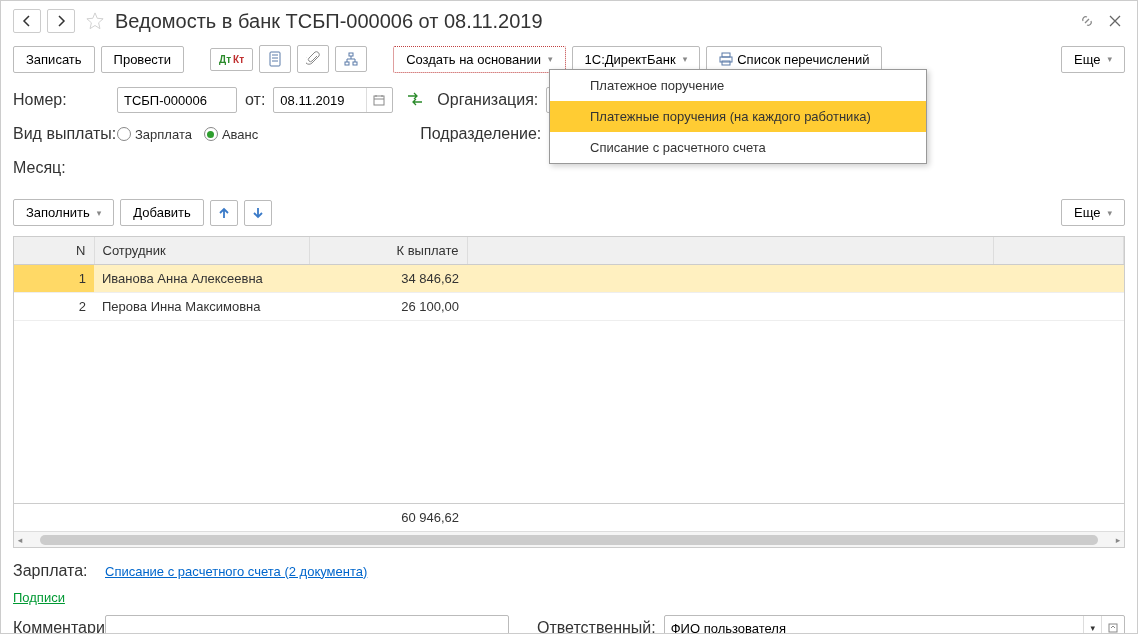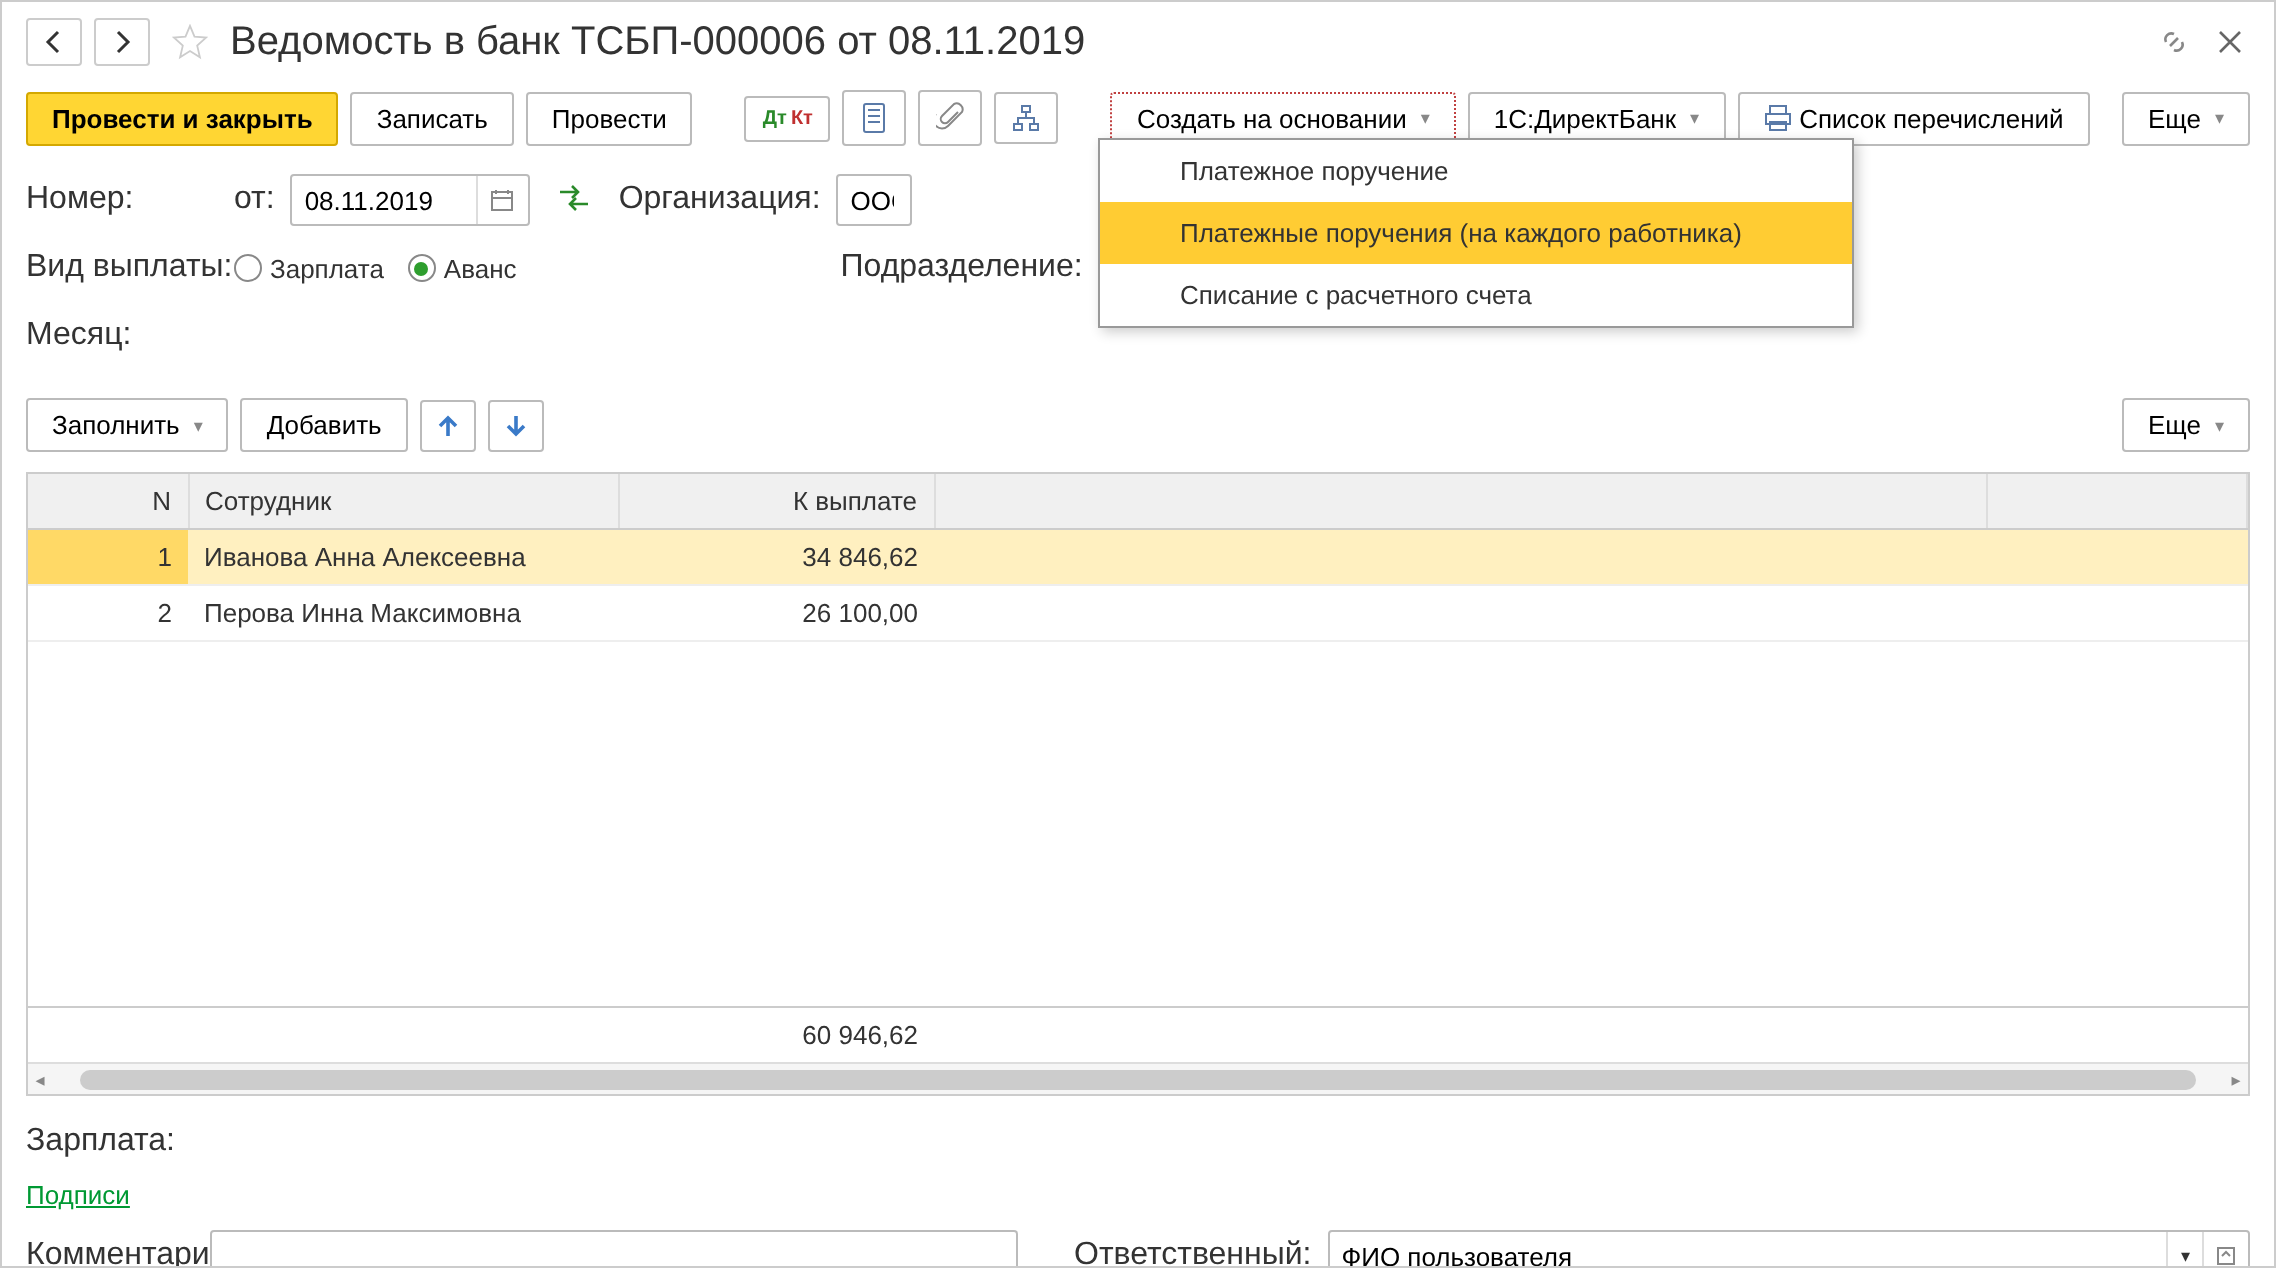--- a/index.html
+++ b/index.html
@@ -102,21 +102,20 @@
     </div>
     <div class="icon-btn-sm">
       <svg width="12" height="12" viewBox="0 0 12 12">
           <path d="M1 1 L11 11 M11 1 L1 11" stroke="#666" stroke-width="1.3"></path>
         </svg>
     </div>
   </div>
 </div>
 
 <div class="toolbar">
-  <button class="btn btn-primary">Провести и закрыть</button>
   <button class="btn">Записать</button>
   <button class="btn">Провести</button>
   <div class="toolbar-spacer"></div>
   <button class="btn btn-icon">
       <span style="color:#2a8a2a;font-size:10px;font-weight:bold;">Дт</span>
       <span style="color:#c03030;font-size:10px;font-weight:bold;margin-left:-2px;">Кт</span>
     </button>
   <button class="btn btn-icon">
     <svg width="14" height="16" viewBox="0 0 14 16">
         <rect x="2" y="1" width="10" height="14" rx="1" stroke="#5a7aa8" fill="none"></rect>
@@ -158,20 +157,23 @@
   <div class="toolbar-flex"></div>
   <button class="btn">
     <span>Еще</span>
     <span class="caret">▾</span>
   </button>
 </div>
 
 <div class="form-area">
   <div class="form-row">
     <span class="form-label" style="width:96px;">Номер:</span>
+    <div class="input-group" style="width:120px;">
+      <input value="ТСБП-000006" style="">
+    </div>
     <span class="form-label">от:</span>
     <div class="input-group" style="width:120px;">
       <input style="width: 92px;" value="08.11.2019">
       <div class="input-btn">
         <svg width="12" height="12" viewBox="0 0 12 12">
             <rect x="1" y="2" width="10" height="9" stroke="#888" fill="none"></rect>
             <line x1="1" y1="5" x2="11" y2="5" stroke="#888"></line>
             <line x1="3" y1="1" x2="3" y2="3" stroke="#888"></line>
             <line x1="9" y1="1" x2="9" y2="3" stroke="#888"></line>
           </svg>
@@ -274,20 +276,21 @@
   <div class="hscroll">
     <span class="arr">◂</span>
     <div class="hscroll-thumb"></div>
     <span class="arr">▸</span>
   </div>
 </div>
 
 <div class="bottom">
   <div class="bottom-row">
     <span class="form-label" style="width:84px;">Зарплата:</span>
+    <span class="link">Списание с расчетного счета (2 документа)</span>
   </div>
   <div class="bottom-row">
     <span class="link-green">Подписи</span>
   </div>
   <div class="bottom-row">
     <span class="form-label" style="width:84px;">Комментарий:</span>
     <div class="input-group flex1" style="max-width:404px;">
       <input style="width: 100%;">
     </div>
     <span style="width:12px;"></span>

